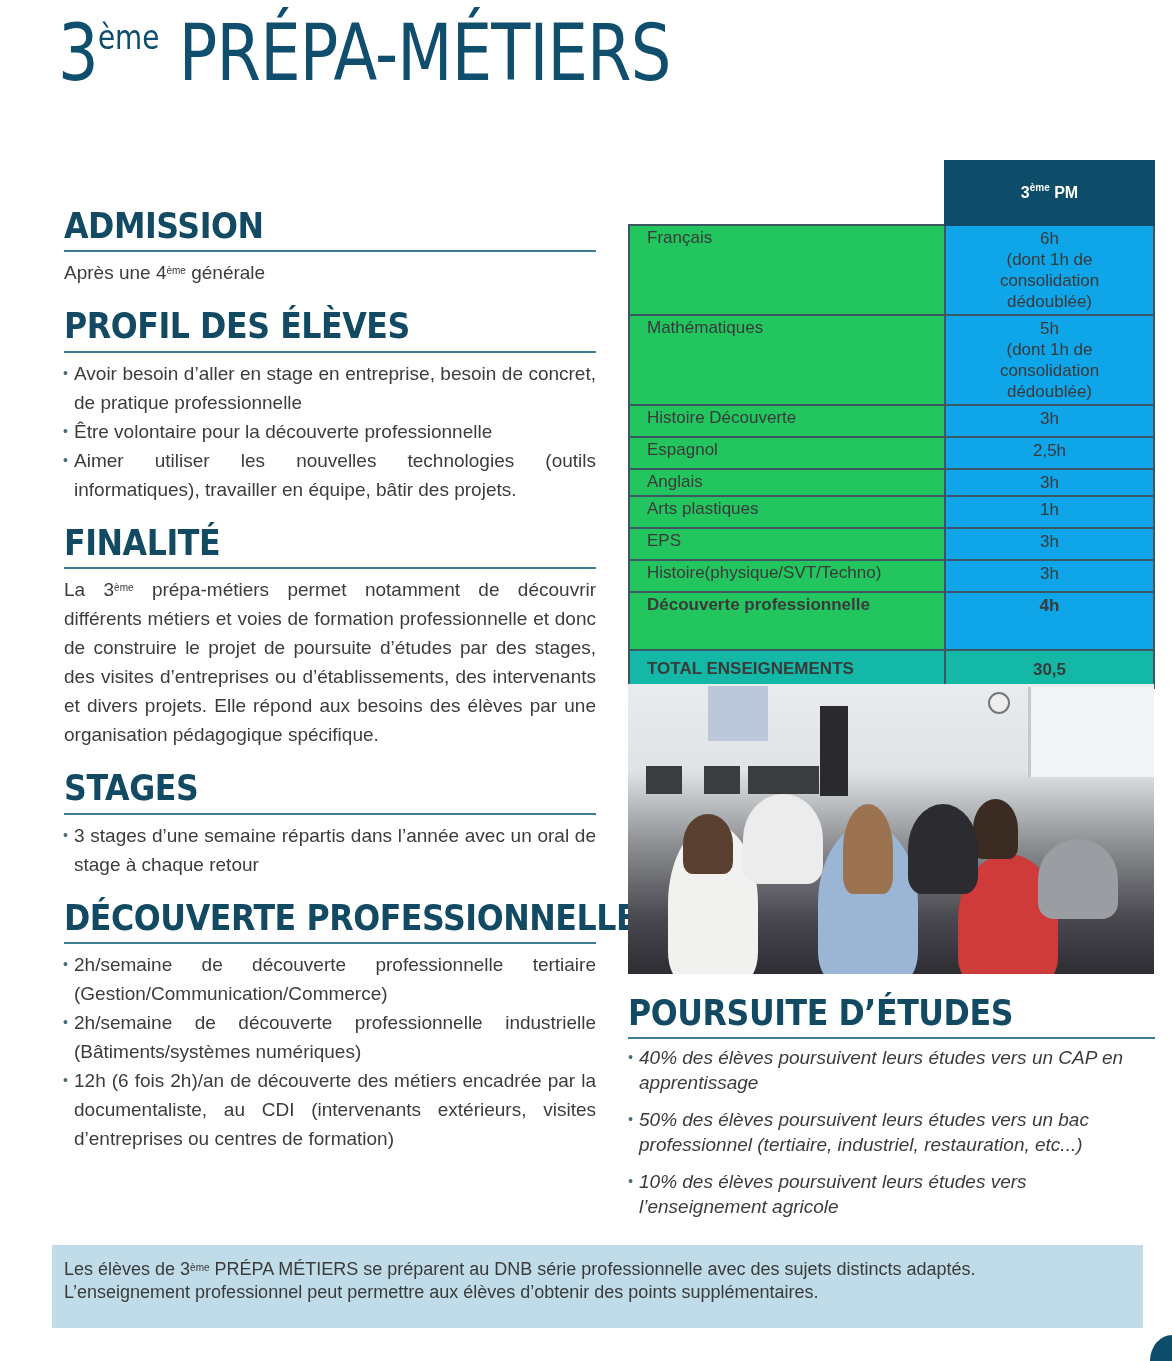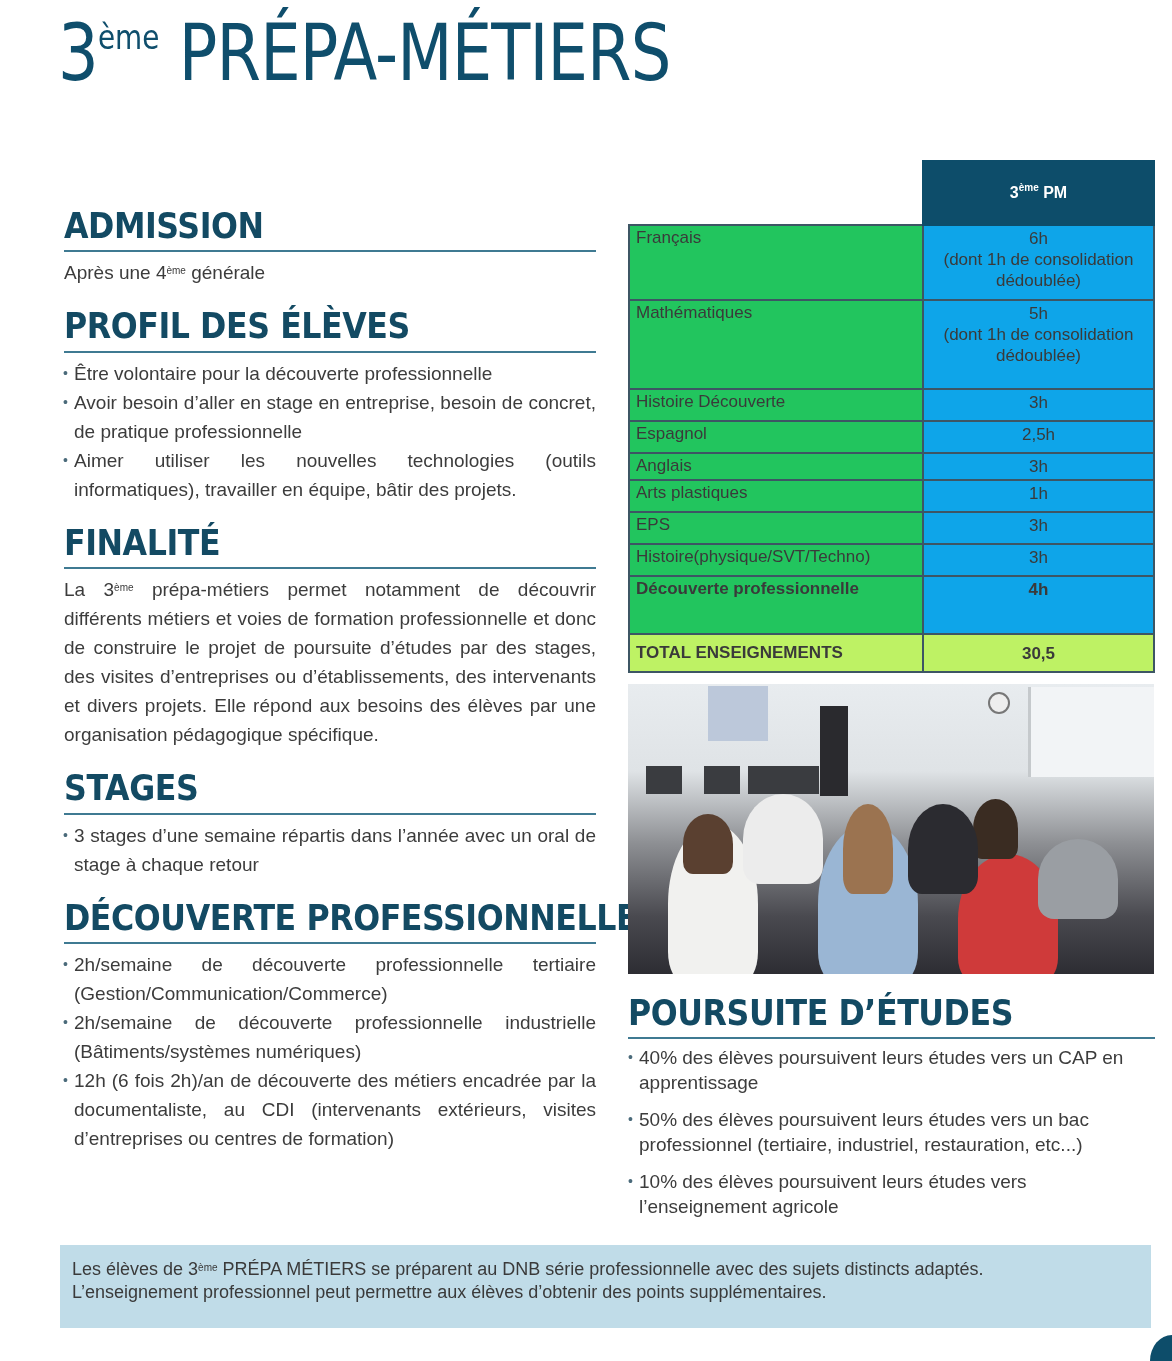--- a/index.html
+++ b/index.html
@@ -29,66 +29,66 @@
   ul.bul li { position:relative; padding-left:10px; font-size:19px; line-height:29px; color:#3c3c3c; text-align:justify; }
   ul.bul li::before { content:"•"; position:absolute; left:-1px; top:0; font-size:14px; color:#4a6a7a; }
   sup.s { font-size:10px; vertical-align:top; position:relative; top:-2px; }
 
   .sec { margin-bottom:18px; }
 
   table.hours {
     position:absolute; left:628px; top:160px; width:527px; border-collapse:collapse;
     font-size:17px; color:#3a3a3a;
   }
-  table.hours td, table.hours th { border:2px solid #3d5664; padding:2px 6px; vertical-align:top; }
+  table.hours td, table.hours th { border:2px solid #3d5664; padding:2px 17px; vertical-align:top; }
   table.hours th.empty { border:none; background:#fff; }
   table.hours th.head { background:#0d4d6a; color:#fff; font-weight:bold; height:58px; vertical-align:middle; text-align:center; font-size:16px; border-color:#0d4d6a; }
   table.hours td.subj { background:#22c55e; width:280px; }
   table.hours td.val { background:#0ea5e9; text-align:center; line-height:21px; }
   table.hours tr.bold td { font-weight:bold; }
-  table.hours tr.total td { background:#bef264; font-weight:bold; vertical-align:middle; height:32px; }
+  table.hours tr.total td { background:#14b8a6; font-weight:bold; vertical-align:middle; height:32px; }
 
   .photo {
     position:absolute; left:628px; top:684px; width:526px; height:290px; overflow:hidden;
     background:linear-gradient(180deg,#e8ecef 0%,#dfe3e6 30%,#8d8f93 55%,#4a4a50 80%,#2d2d33 100%);
   }
   .photo .screen { position:absolute; left:80px; top:2px; width:60px; height:55px; background:#bcc8da; }
   .photo .door { position:absolute; left:192px; top:22px; width:28px; height:90px; background:#2a2a2e; }
   .photo .win { position:absolute; left:400px; top:3px; width:126px; height:90px; background:#f2f4f6; border-left:3px solid #c5c9cc; }
   .photo .clock { position:absolute; left:360px; top:8px; width:18px; height:18px; border-radius:50%; border:2px solid #777; background:#eee; }
   .photo .mon { position:absolute; top:82px; width:36px; height:28px; background:#3a3c40; }
   .photo .p { position:absolute; border-radius:50% 50% 20% 20%; }
 
   .right2 { position:absolute; left:628px; top:992px; width:527px; }
-  ul.bul2 { list-style:none; margin:6px 0 0 0; padding:0; }
+  ul.bul2 { list-style:none; margin:6px 0 0 0; padding:0;font-style:italic; }
   ul.bul2 li { position:relative; padding-left:11px; font-size:19px; line-height:25px; color:#3c3c3c; margin-bottom:12px; }
   ul.bul2 li::before { content:"•"; position:absolute; left:0; top:0; font-size:14px; color:#4a6a7a; }
 
   .note {
-    position:absolute; left:60px; top:1245px; width:1091px; height:83px; background:#c0dce8;
+    position:absolute; left:52px; top:1245px; width:1091px; height:83px; background:#c0dce8;
     box-sizing:border-box; padding:13px 12px; font-size:18px; line-height:23px; color:#3a3a3a;
   }
   .corner { position:absolute; right:0; bottom:0; width:22px; height:26px; background:#0d4d6a; border-top-left-radius:22px 26px; }
 </style>
 </head>
 <body>
 
 <h1 class="title"><span>3</span><sup>ème</sup> <span>PRÉPA-MÉTIERS</span></h1>
 
 <div class="left">
   <div class="sec">
     <h2 class="h2"><span>ADMISSION</span></h2>
     <p class="txt"><span>Après une 4</span><sup class="s">ème</sup><span> générale</span></p>
   </div>
 
   <div class="sec">
     <h2 class="h2"><span>PROFIL DES ÉLÈVES</span></h2>
     <ul class="bul">
+      <li>Avoir besoin d’aller en stage en entreprise, besoin de concret, de pratique professionnelle</li>
       <li>Être volontaire pour la découverte professionnelle</li>
-      <li>Avoir besoin d’aller en stage en entreprise, besoin de concret, de pratique professionnelle</li>
       <li>Aimer utiliser les nouvelles technologies (outils informatiques), travailler en équipe, bâtir des projets.</li>
     </ul>
   </div>
 
   <div class="sec">
     <h2 class="h2"><span>FINALITÉ</span></h2>
     <p class="txt just"><span>La 3</span><sup class="s">ème</sup><span> prépa-métiers permet notamment de découvrir différents métiers et voies de formation professionnelle et donc de construire le projet de poursuite d’études par des stages, des visites d’entreprises ou d’établissements, des intervenants et divers projets. Elle répond aux besoins des élèves par une organisation pédagogique spécifique.</span></p>
   </div>
 
   <div class="sec">

